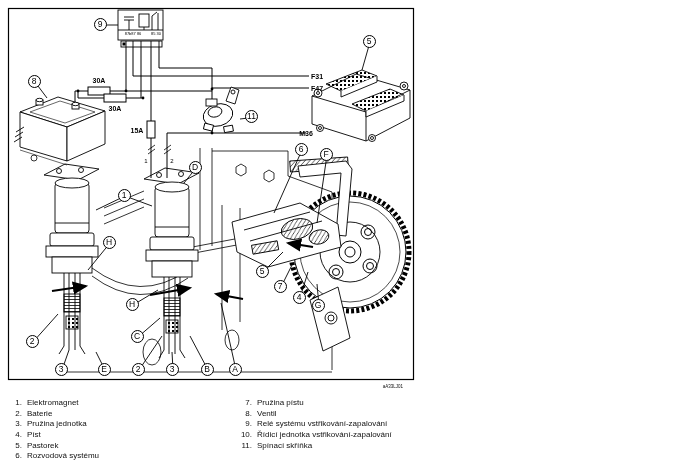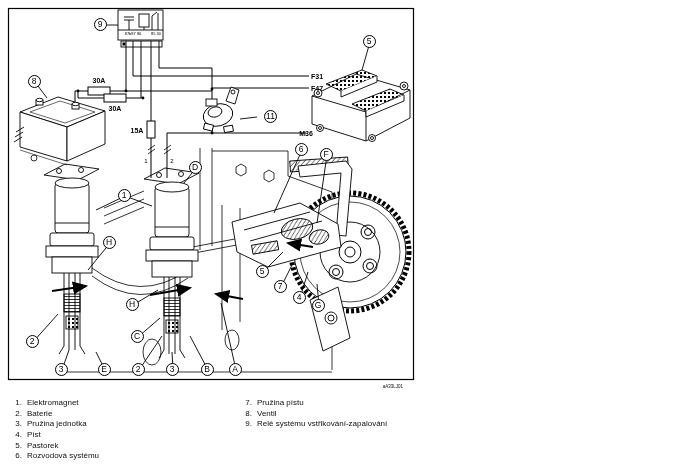--- a/index.html
+++ b/index.html
@@ -222,21 +222,21 @@
       <span class="lbl" style="left: 306px; top: 133px; font-size: 7px; font-weight: bold;">M36</span>
       <span class="lbl" style="left: 146px; top: 161px; font-size: 6px;">1</span>
       <span class="lbl" style="left: 172px; top: 161px; font-size: 6px;">2</span>
       <span class="lbl" style="left: 133px; top: 34px; font-size: 4px;">87b87 86</span>
       <span class="lbl" style="left: 156px; top: 34px; font-size: 4px;">85 30</span>
     </div>
 
   <div id="callouts-layer">
       <div class="callout" style="left: 93.5px; top: 17.5px;">9</div>
       <div class="callout" style="left: 27.5px; top: 74.5px;">8</div>
-      <div class="callout" style="left: 264px; top: 109.5px;">11</div>
+      <div class="callout" style="left: 245px; top: 109.5px;">11</div>
       <div class="callout" style="left: 362.5px; top: 34.5px;">5</div>
       <div class="callout" style="left: 117.5px; top: 188.5px;">1</div>
       <div class="callout" style="left: 188.5px; top: 160.5px;">D</div>
       <div class="callout" style="left: 102.5px; top: 235.5px;">H</div>
       <div class="callout" style="left: 125.5px; top: 297.5px;">H</div>
       <div class="callout" style="left: 130.5px; top: 329.5px;">C</div>
       <div class="callout" style="left: 25.5px; top: 334.5px;">2</div>
       <div class="callout" style="left: 54.5px; top: 362.5px;">3</div>
       <div class="callout" style="left: 97.5px; top: 362.5px;">E</div>
       <div class="callout" style="left: 131.5px; top: 362.5px;">2</div>
@@ -286,16 +286,24 @@
           <span>Pružina pístu</span>
         </div>
         <div class="legend-row">
           <span class="legend-num">8.</span>
           <span>Ventil</span>
         </div>
         <div class="legend-row">
           <span class="legend-num">9.</span>
           <span>Relé systému vstřikování-zapalování</span>
         </div>
+        <div class="legend-row">
+          <span class="legend-num">10.</span>
+          <span>Řídicí jednotka vstřikování-zapalování</span>
+        </div>
+        <div class="legend-row">
+          <span class="legend-num">11.</span>
+          <span>Spínací skříňka</span>
+        </div>
       </div>
   </div>
 
 </div>
 
 </body></html>

